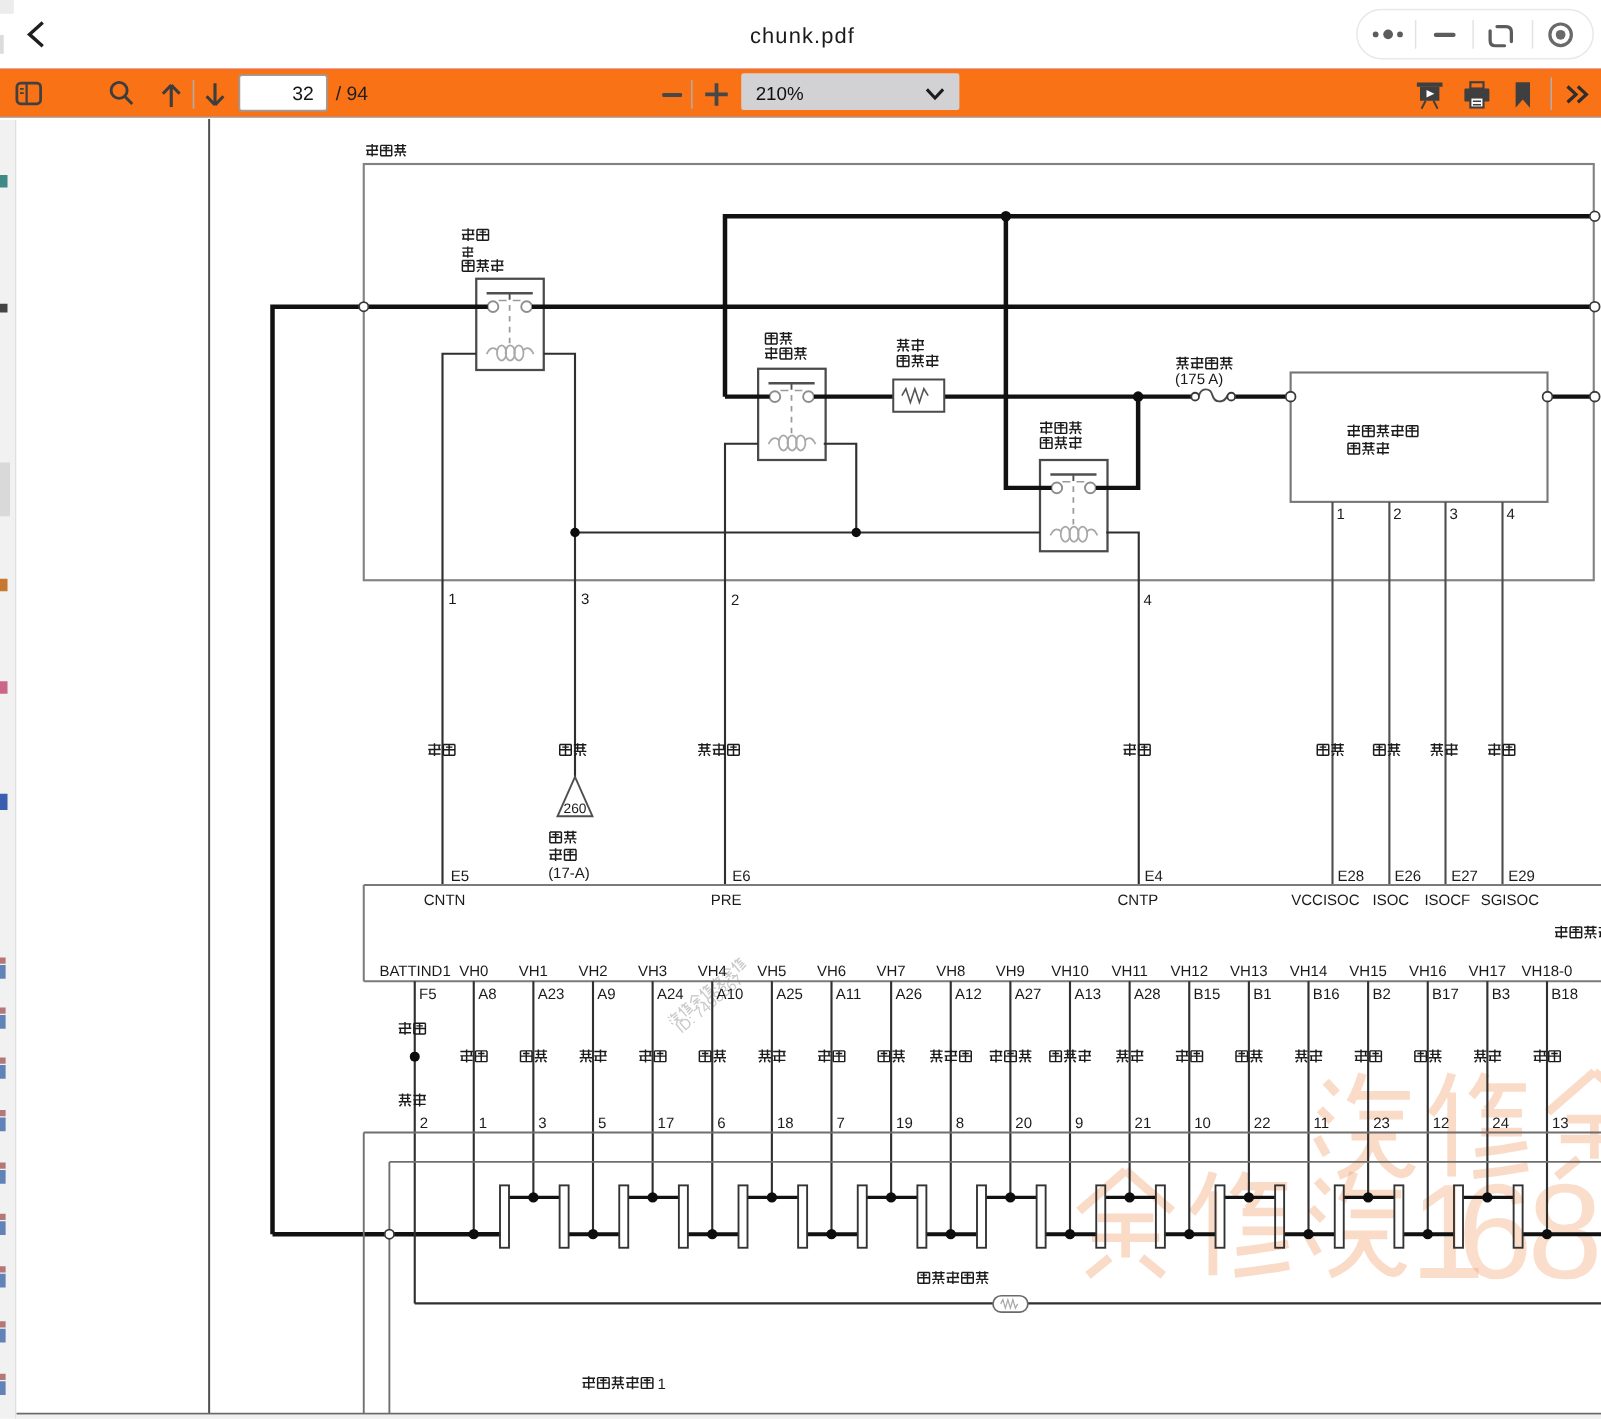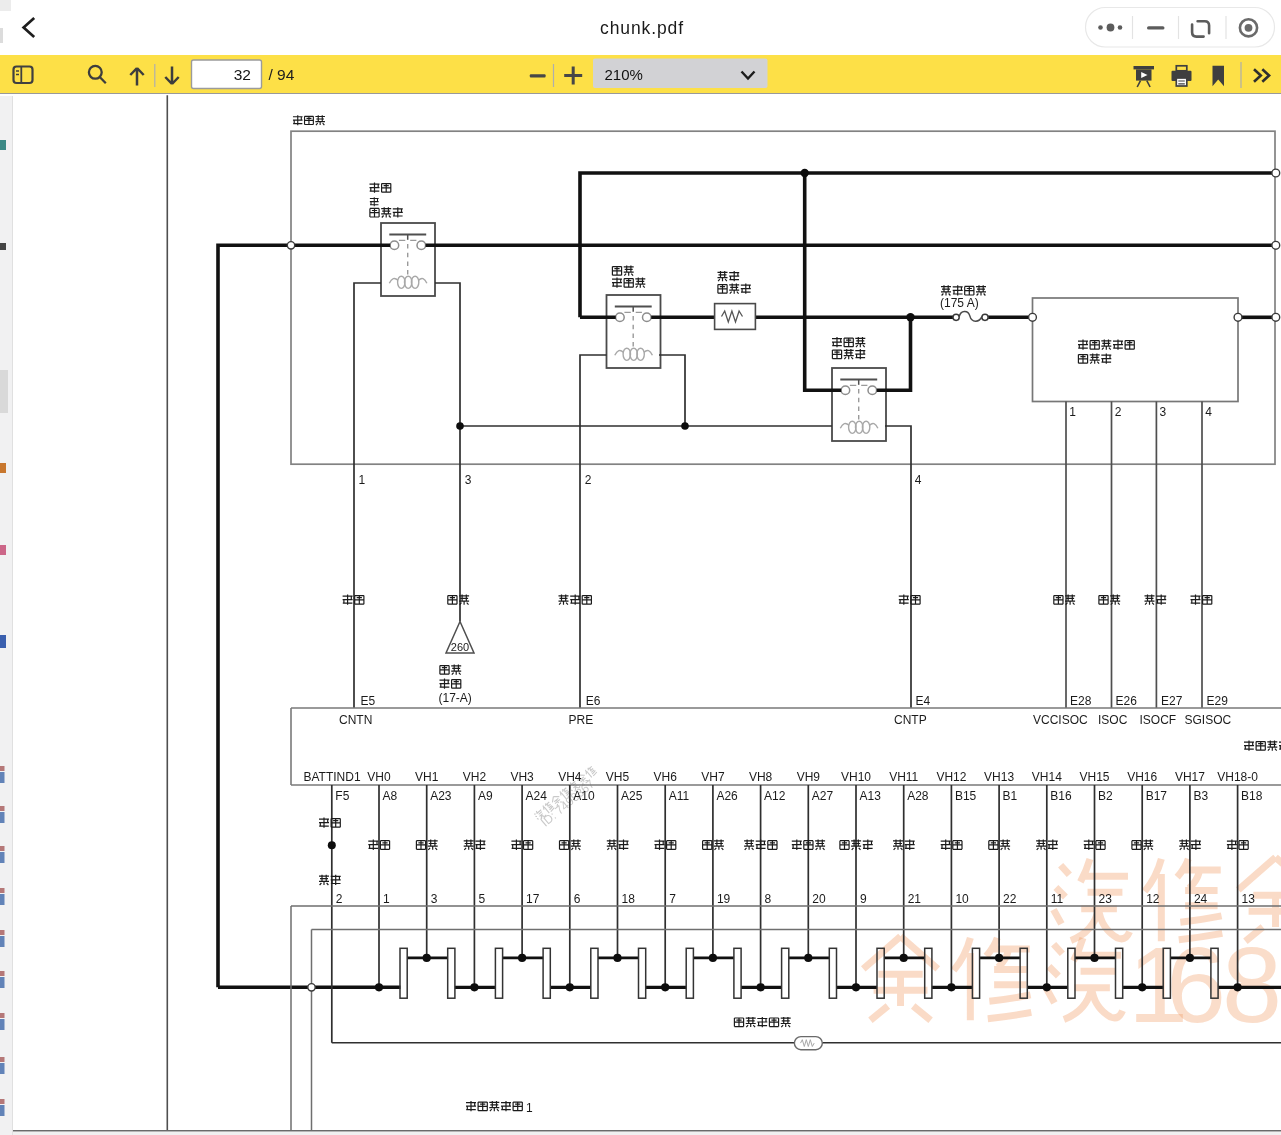--- a/index.html
+++ b/index.html
@@ -1,18 +1,18 @@
 <!DOCTYPE html>
 <html><head><meta charset="utf-8">
 <style>
 *{margin:0;padding:0;box-sizing:border-box}
 html,body{width:1281px;height:1135px;overflow:hidden;background:#fff;font-family:"Liberation Sans",sans-serif}
 .abs{position:absolute}
 #titlebar{position:absolute;left:0;top:0;width:1281px;height:55px;background:#a21caf}
-#toolbar{position:absolute;left:0;top:55px;width:1281px;height:39px;background:#fde047;border-bottom:1.5px solid #999}
+#toolbar{position:absolute;left:0;top:55px;width:1281px;height:39px;background:#f97316;border-bottom:1.5px solid #999}
 #leftstrip{position:absolute;left:0;top:95.5px;width:13px;height:1039.5px;background:#f1f1f2;border-right:1px solid #e0e0e0}
 #botstrip{position:absolute;left:13px;top:1132px;width:1268px;height:3px;background:#f0f0f0}
 .fk{fill:none;stroke-width:1.18}
 text{font-family:"Liberation Sans",sans-serif}
 </style></head>
 <body>
 <svg class="abs" width="1281" height="1135" viewBox="0 0 1281 1135" style="left:0;top:0">
 
 <defs>
 <g id="ka">

